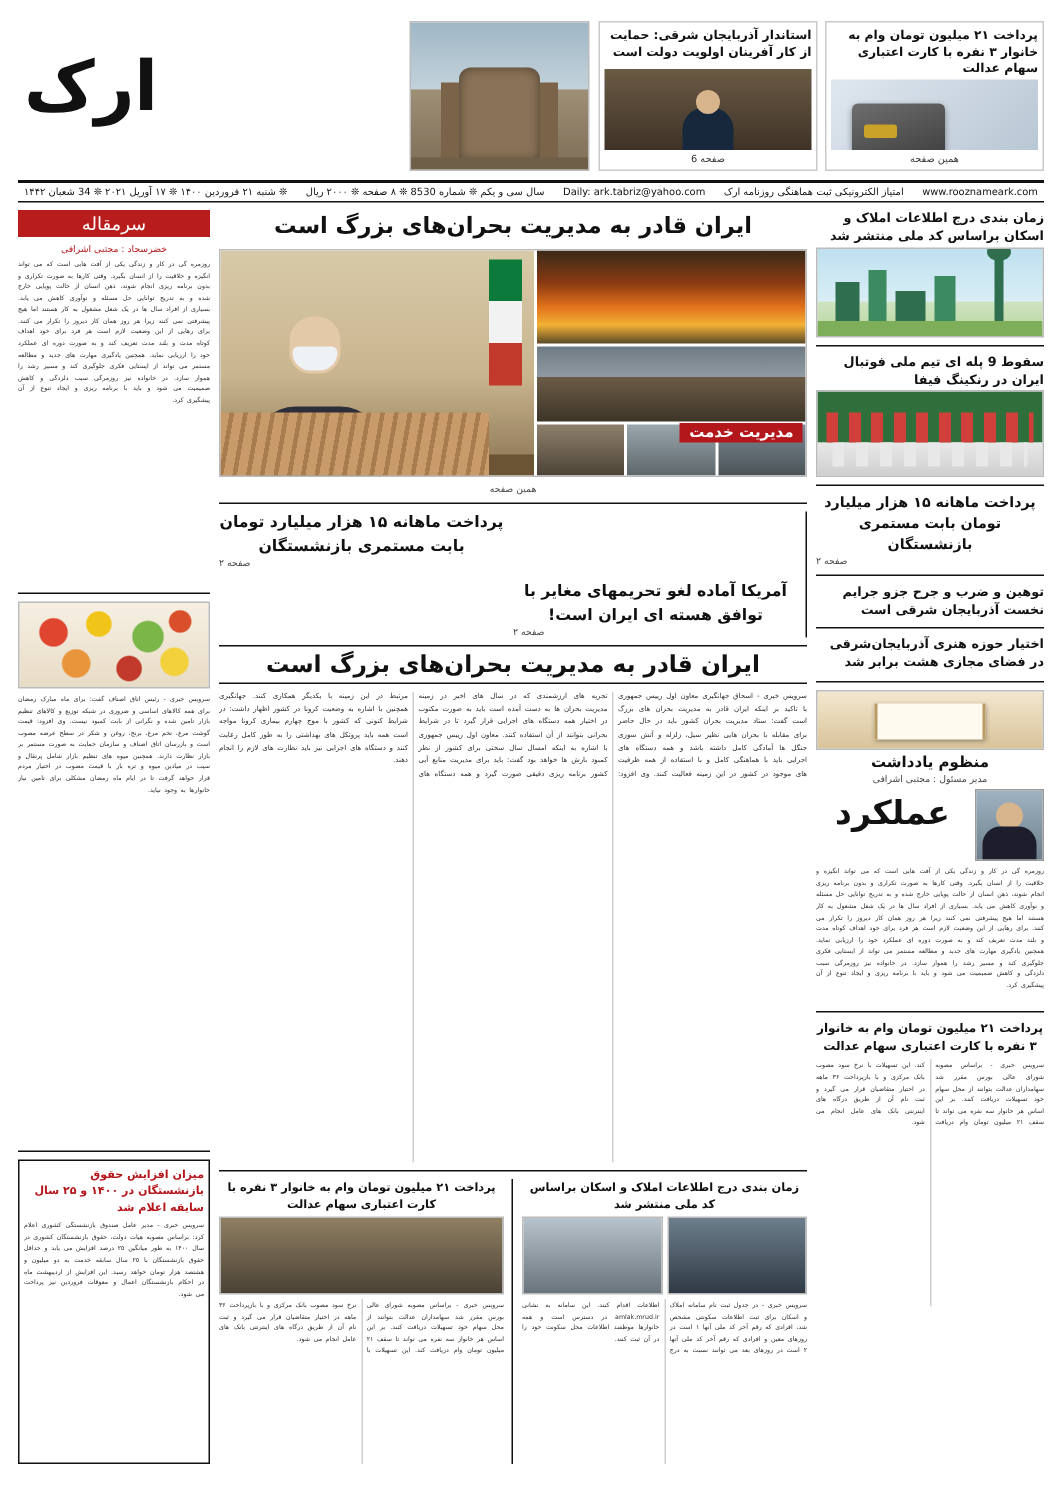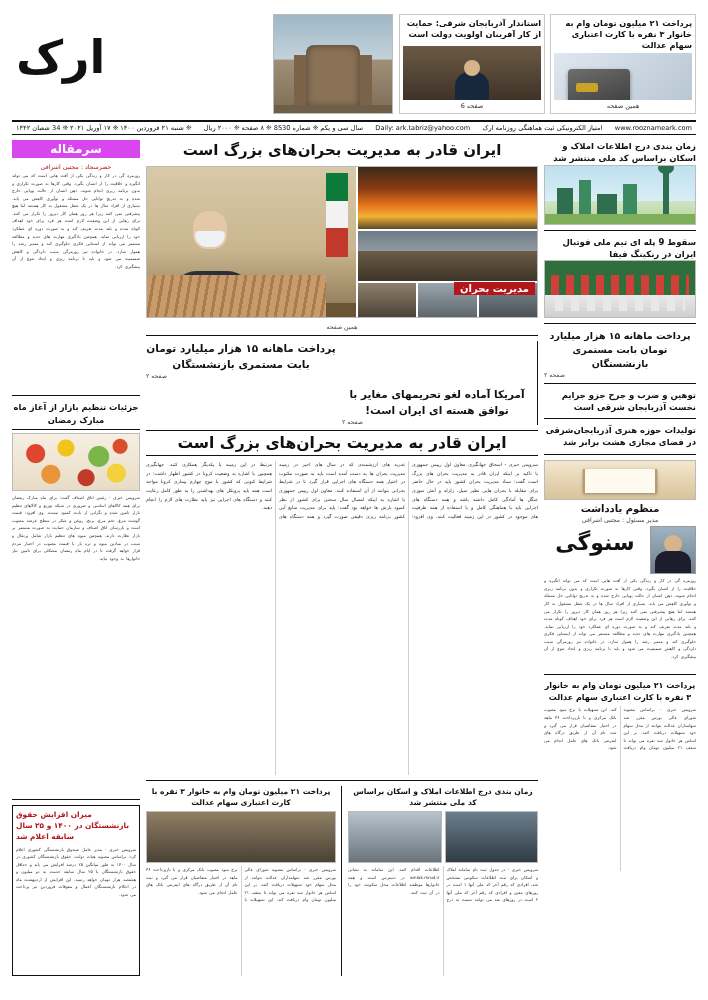--- a/index.html
+++ b/index.html
@@ -213,25 +213,25 @@
     font-size: 4.7px;
     line-height: 1.85;
     color: #2c2c2c;
     word-spacing: 1px;
     overflow: hidden;
   }
   .body-text.tiny { font-size: 4.2px; line-height: 1.8; }
 
   
   .sarmaghale-head {
-    background: #d946ef;
+    background: #b91c1c;
     color: #fff;
     text-align: center;
     font-size: 12px;
-    font-weight: bold;
+    font-weight: normal;
     padding: 2px 0;
     letter-spacing: 1px;
   }
   .editorial-title {
     font-size: 8.6px; font-weight: bold; text-align: center;
     direction: rtl; color: #111; padding: 3px 2px 1px;
   }
   .editorial-author {
     font-size: 6.2px; text-align: center; color: #b3161b;
     direction: rtl; padding-bottom: 2px;
@@ -250,21 +250,21 @@
       radial-gradient(circle at 68% 40%, #7ab648 0 10px, transparent 11px),
       radial-gradient(circle at 85% 22%, #d94f2b 0 7px, transparent 8px),
       radial-gradient(circle at 30% 72%, #e9953b 0 9px, transparent 10px),
       radial-gradient(circle at 58% 78%, #c0392b 0 8px, transparent 9px),
       radial-gradient(circle at 82% 70%, #f2d13c 0 9px, transparent 10px),
       linear-gradient(#f6efe2,#e8dcc6);
     border: 1px solid #bbb;
   }
   .mini-head-red {
     color: #b3161b; font-weight: bold; font-size: 7.4px;
-    direction: rtl; text-align: left; line-height: 1.5;
+    direction: rtl; text-align: right; line-height: 1.5;
   }
 
   
   .city-photo {
     height: 60px;
     background: linear-gradient(#bfe0ef 0%, #d9eef6 60%, #cfe3c2 61%, #b6d69a 100%);
     position: relative; overflow: hidden; border: 1px solid #bbb;
   }
   .city-photo .b1, .city-photo .b2, .city-photo .b3, .city-photo .b4 {
     position: absolute; bottom: 10px; background: #2f6e4e;
@@ -477,35 +477,35 @@
 
       <div class="rule"></div>
 
       <div>
         <div class="hl-sm">توهین و ضرب و جرح جزو جرایم نخست آذربایجان شرقی است</div>
       </div>
 
       <div class="rule"></div>
 
       <div>
-        <div class="hl-sm">تولیدات حوزه هنری آذربایجان‌شرقی در فضای مجازی هشت برابر شد</div>
+        <div class="hl-sm">اختیار حوزه هنری آذربایجان‌شرقی در فضای مجازی هشت برابر شد</div>
       </div>
 
       <div class="rule"></div>
 
       <div>
         <div class="book-photo"></div>
         <div class="hl-sm" style="text-align:center;font-size:10px;padding-top:2px;">منظوم یادداشت</div>
         <div class="cap-sm" style="text-align:center;">مدیر مسئول : مجتبی اشرافی</div>
         <div style="display:flex;gap:4px;align-items:flex-start;padding-top:3px;">
           <div class="portrait">
             <div class="head"></div>
             <div class="body"></div>
           </div>
-          <div class="calligraphy" style="flex:1;">سنوگی</div>
+          <div class="calligraphy" style="flex:1;">عملکرد</div>
         </div>
         <div class="body-text tiny" style="height:92px;margin-top:3px;">روزمره گی در کار و زندگی یکی از آفت هایی است که می تواند انگیزه و خلاقیت را از انسان بگیرد. وقتی کارها به صورت تکراری و بدون برنامه ریزی انجام شوند، ذهن انسان از حالت پویایی خارج شده و به تدریج توانایی حل مسئله و نوآوری کاهش می یابد. بسیاری از افراد سال ها در یک شغل مشغول به کار هستند اما هیچ پیشرفتی نمی کنند زیرا هر روز همان کار دیروز را تکرار می کنند. برای رهایی از این وضعیت لازم است هر فرد برای خود اهداف کوتاه مدت و بلند مدت تعریف کند و به صورت دوره ای عملکرد خود را ارزیابی نماید. همچنین یادگیری مهارت های جدید و مطالعه مستمر می تواند از ایستایی فکری جلوگیری کند و مسیر رشد را هموار سازد. در خانواده نیز روزمرگی سبب دلزدگی و کاهش صمیمیت می شود و باید با برنامه ریزی و ایجاد تنوع از آن پیشگیری کرد.</div>
       </div>
 
       <div class="rule"></div>
 
       <div style="flex:1;">
         <div class="hl-sm" style="text-align:center;font-size:8px;">پرداخت ۲۱ میلیون تومان وام به خانوار ۳ نفره با کارت اعتباری سهام عدالت</div>
         <div class="body-text tiny cols2" style="height:165px;margin-top:3px;">سرویس خبری - براساس مصوبه شورای عالی بورس مقرر شد سهامداران عدالت بتوانند از محل سهام خود تسهیلات دریافت کنند. بر این اساس هر خانوار سه نفره می تواند تا سقف ۲۱ میلیون تومان وام دریافت کند. این تسهیلات با نرخ سود مصوب بانک مرکزی و با بازپرداخت ۳۶ ماهه در اختیار متقاضیان قرار می گیرد و ثبت نام آن از طریق درگاه های اینترنتی بانک های عامل انجام می شود.</div>
       </div>
@@ -527,21 +527,21 @@
         </div>
         <div class="lp-right">
           <div class="flag"></div>
           <div class="man-head"></div>
           <div class="mask"></div>
           <div class="suit"></div>
           <div class="tie"></div>
           <div class="desk"></div>
         </div>
         <div class="dominos"></div>
-        <div class="lp-tag">مدیریت بحران</div>
+        <div class="lp-tag">مدیریت خدمت</div>
       </div>
       <div class="cap-sm" style="text-align:center;">همین صفحه</div>
 
       <div class="rule"></div>
 
       <div class="two-up">
         <div class="v-split">
           <div class="hl-med" style="text-align:center;margin-top:46px;">آمریکا آماده لغو تحریمهای مغایر با توافق هسته ای ایران است!</div>
           <div class="cap-sm">صفحه ۲</div>
         </div>
@@ -580,21 +580,20 @@
 
       <div class="sarmaghale-head">سرمقاله</div>
       <div>
         <div class="editorial-author">خضرسجاد : مجتبی اشرافی</div>
         <div class="body-text tiny" style="height:218px;">روزمره گی در کار و زندگی یکی از آفت هایی است که می تواند انگیزه و خلاقیت را از انسان بگیرد. وقتی کارها به صورت تکراری و بدون برنامه ریزی انجام شوند، ذهن انسان از حالت پویایی خارج شده و به تدریج توانایی حل مسئله و نوآوری کاهش می یابد. بسیاری از افراد سال ها در یک شغل مشغول به کار هستند اما هیچ پیشرفتی نمی کنند زیرا هر روز همان کار دیروز را تکرار می کنند. برای رهایی از این وضعیت لازم است هر فرد برای خود اهداف کوتاه مدت و بلند مدت تعریف کند و به صورت دوره ای عملکرد خود را ارزیابی نماید. همچنین یادگیری مهارت های جدید و مطالعه مستمر می تواند از ایستایی فکری جلوگیری کند و مسیر رشد را هموار سازد. در خانواده نیز روزمرگی سبب دلزدگی و کاهش صمیمیت می شود و باید با برنامه ریزی و ایجاد تنوع از آن پیشگیری کرد.</div>
       </div>
 
       <div class="rule"></div>
 
       <div>
-        <div class="ramadan-head">جزئیات تنظیم بازار از آغاز ماه مبارک رمضان</div>
         <div class="food-photo"></div>
         <div class="body-text tiny" style="height:300px;margin-top:3px;">سرویس خبری - رئیس اتاق اصناف گفت: برای ماه مبارک رمضان برای همه کالاهای اساسی و ضروری در شبکه توزیع و کالاهای تنظیم بازار تامین شده و نگرانی از بابت کمبود نیست. وی افزود: قیمت گوشت مرغ، تخم مرغ، برنج، روغن و شکر در سطح عرضه مصوب است و بازرسان اتاق اصناف و سازمان حمایت به صورت مستمر بر بازار نظارت دارند. همچنین میوه های تنظیم بازار شامل پرتقال و سیب در میادین میوه و تره بار با قیمت مصوب در اختیار مردم قرار خواهد گرفت تا در ایام ماه رمضان مشکلی برای تامین نیاز خانوارها به وجود نیاید.</div>
       </div>
 
       <div class="rule"></div>
 
       <div class="box-border" style="flex:1;">
         <div class="mini-head-red">میزان افزایش حقوق بازنشستگان در ۱۴۰۰ و ۲۵ سال سابقه اعلام شد</div>
         <div class="body-text tiny" style="height:92px;margin-top:3px;">سرویس خبری - مدیر عامل صندوق بازنشستگی کشوری اعلام کرد: براساس مصوبه هیات دولت، حقوق بازنشستگان کشوری در سال ۱۴۰۰ به طور میانگین ۲۵ درصد افزایش می یابد و حداقل حقوق بازنشستگان با ۲۵ سال سابقه خدمت به دو میلیون و هشتصد هزار تومان خواهد رسید. این افزایش از اردیبهشت ماه در احکام بازنشستگان اعمال و معوقات فروردین نیز پرداخت می شود.</div>
       </div>

